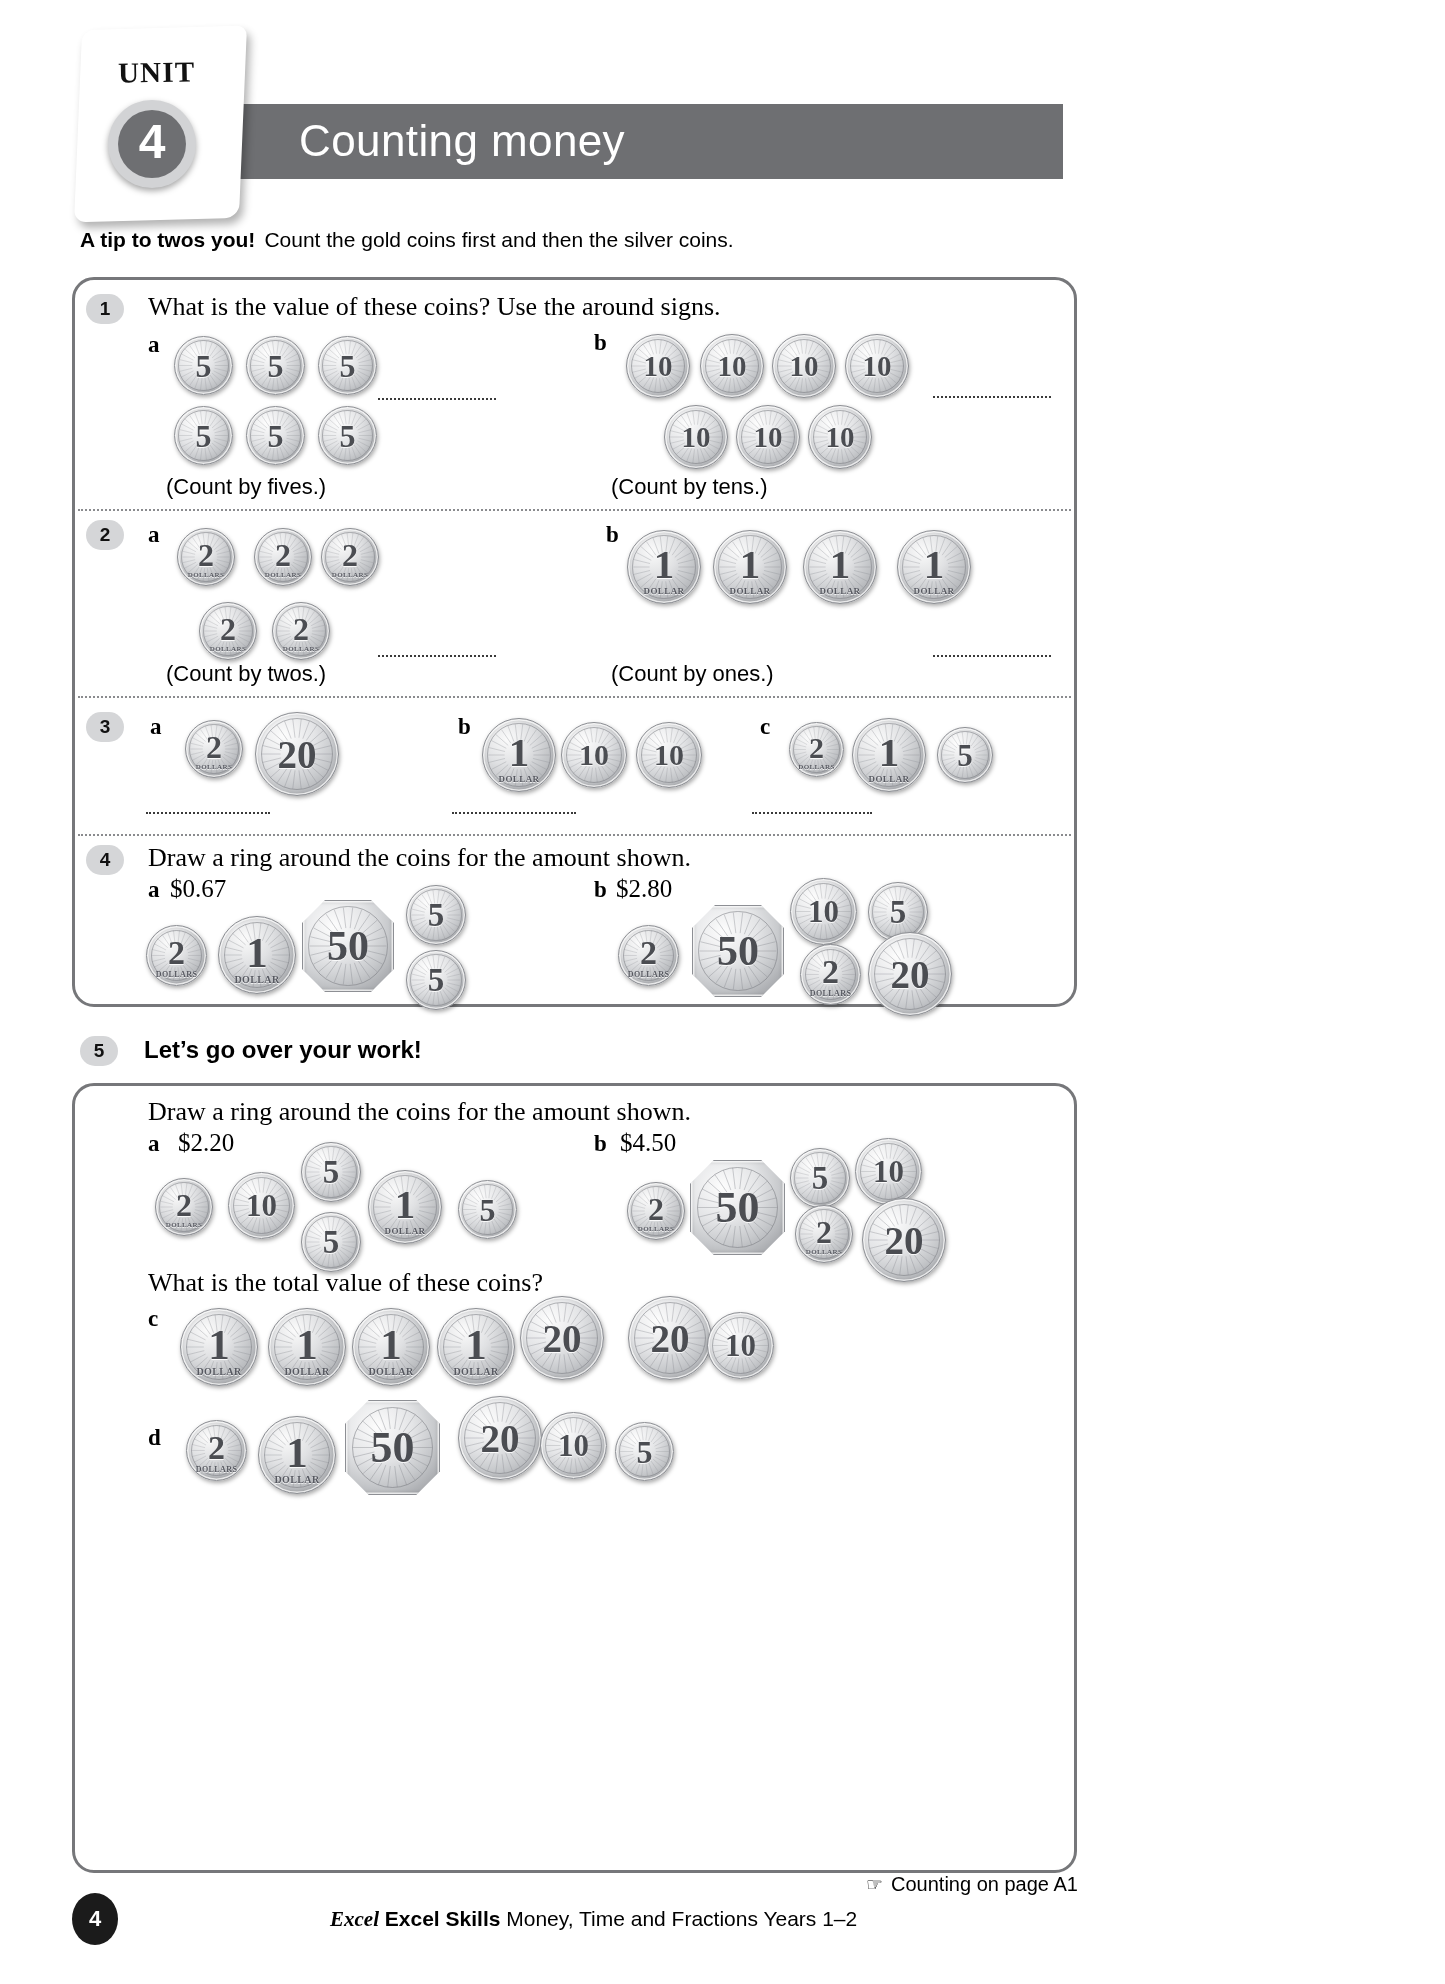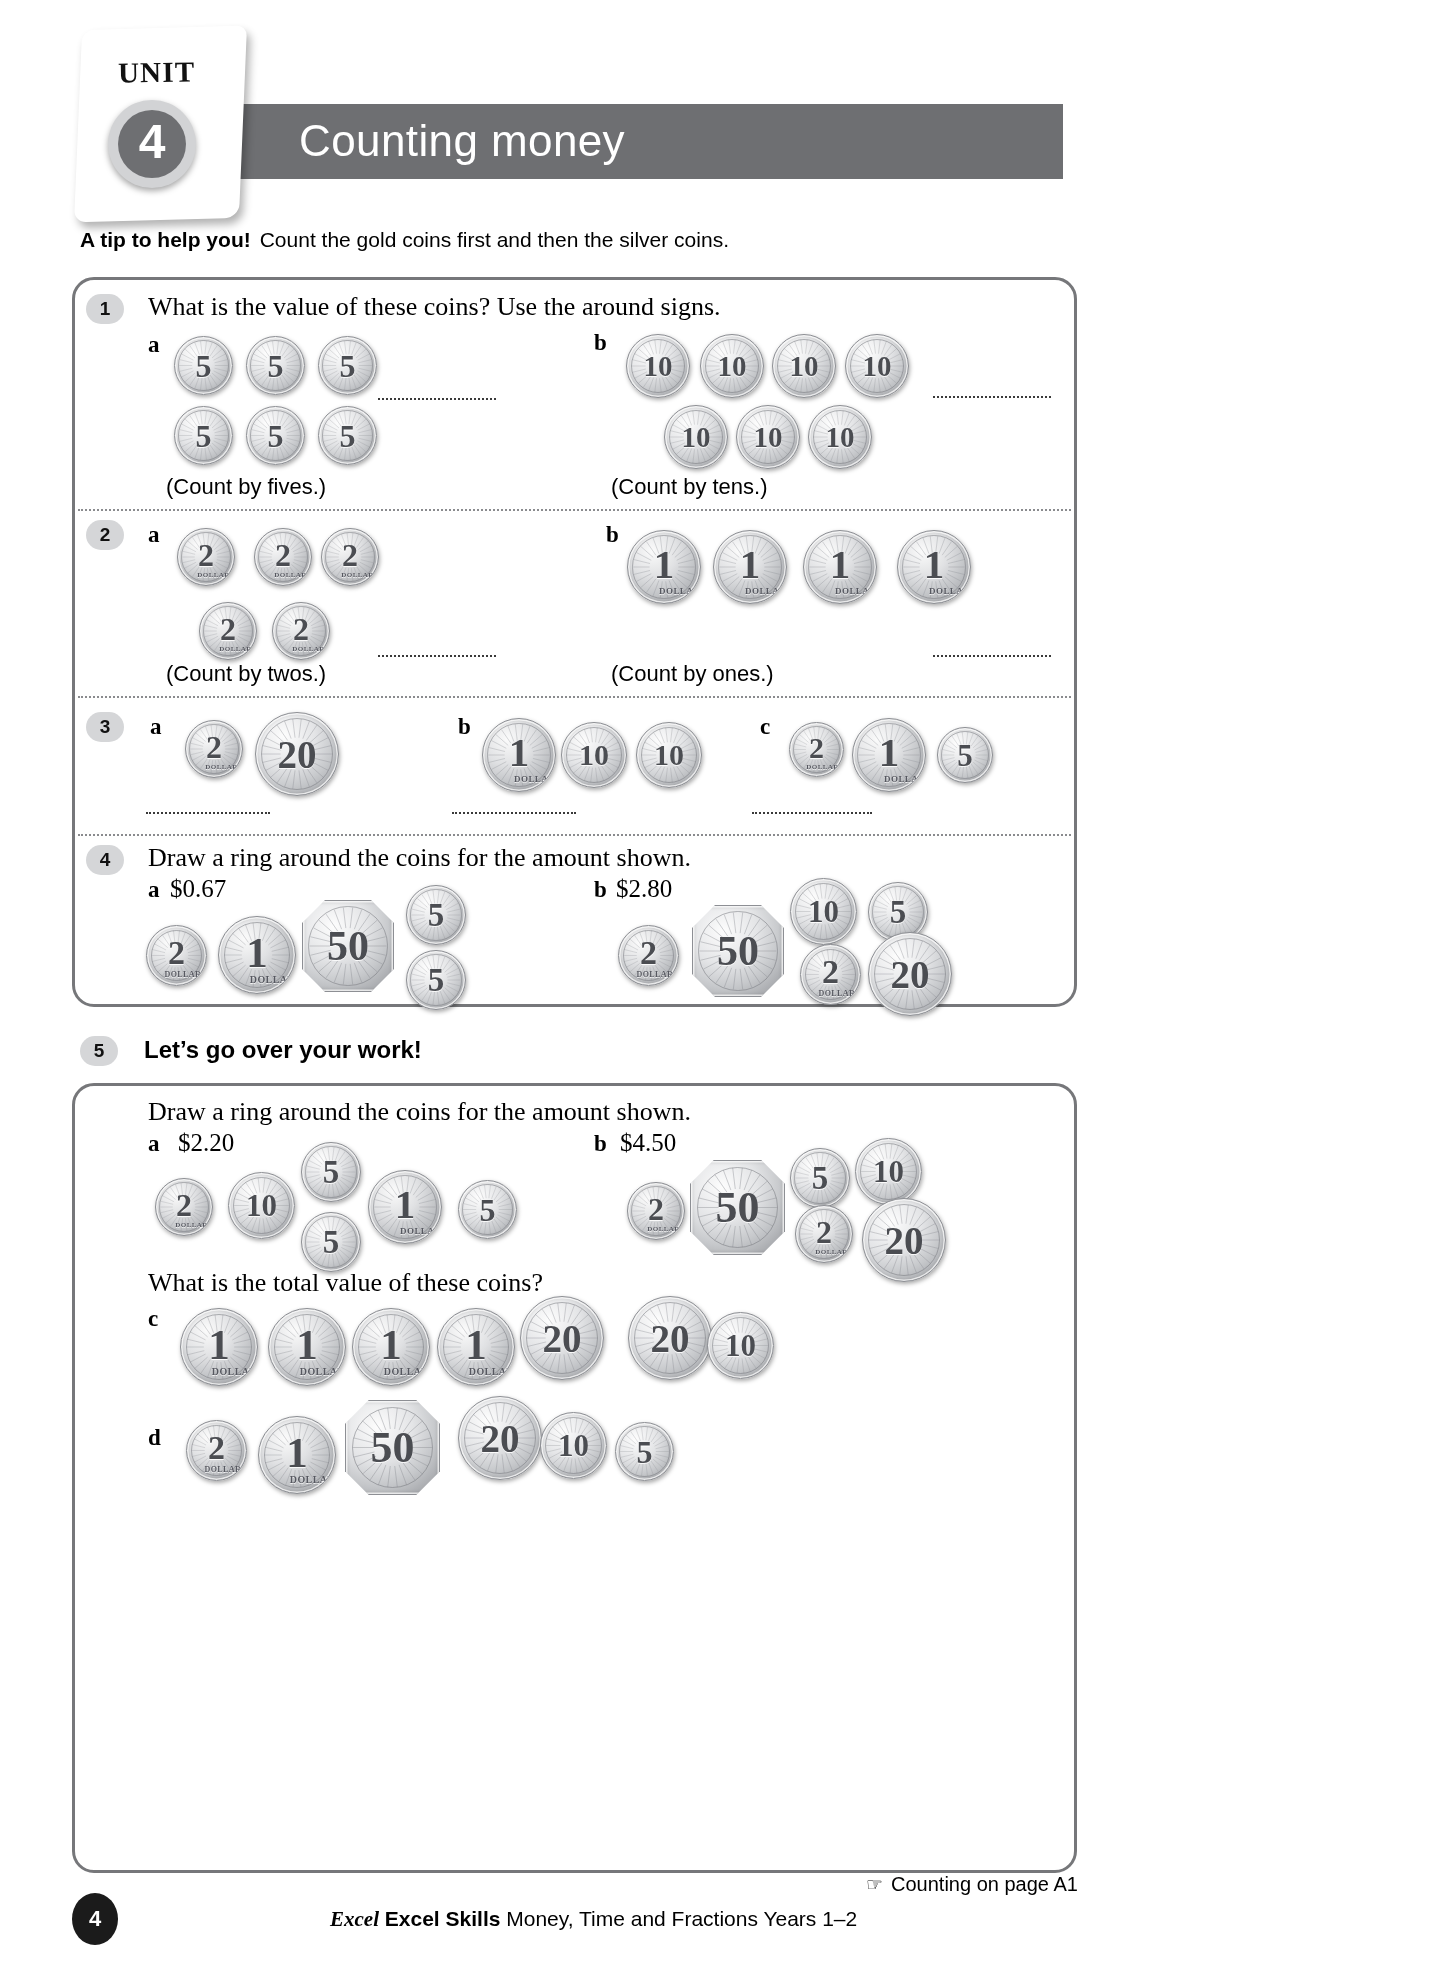--- a/index.html
+++ b/index.html
@@ -162,21 +162,21 @@
   .coin .val {
     font-family:"Liberation Serif", serif;
     color:#4b4d52;
     font-weight:bold;
     line-height:1;
     text-shadow:0 1px 0 rgba(255,255,255,.85);
     user-select:none;
   }
   .coin .sub {
     position:absolute; bottom:10%; left:0; width:100%;
-    text-align:right;
+    text-align:center;
     font-family:"Liberation Serif", serif;
     font-weight:bold; color:#565860;
     letter-spacing:.4px;
     text-shadow:0 1px 0 rgba(255,255,255,.8);
   }
   .coin .tex {
     position:absolute; left:0; top:0; width:100%; height:100%;
     opacity:.50;
   }
   
@@ -213,21 +213,21 @@
   <div class="unit-disc-outer"></div>
   <div class="unit-disc-inner">
     <span>4</span>
   </div>
   <div class="title-bar">
     <div class="title-text">Counting money</div>
   </div>
 </div>
 
 <div class="tip-line">
-  <b>A tip to help you!</b><span class="tiptext">Count the gold coins first and then the silver coins.</span>
+  <b>A tip to twos you!</b><span class="tiptext">Count the gold coins first and then the silver coins.</span>
 </div>
 
 <div class="panel" id="panel-main"></div>
 
 <div class="qnum" style="left:86px; top:294px;">1</div>
 <div class="qtext" style="left:148px; top:292px;">What is the value of these coins? Use the around signs.</div>
 <div class="qlabel" style="left:148px; top:332px;">a</div>
 <div class="qlabel" style="left:594px; top:330px;">b</div>
 
 <div id="q1a-coins">

